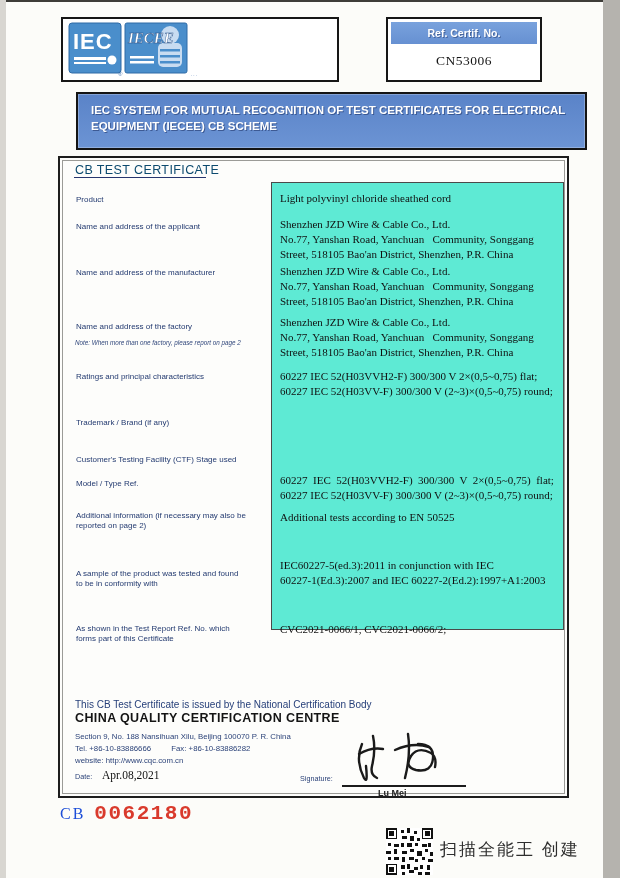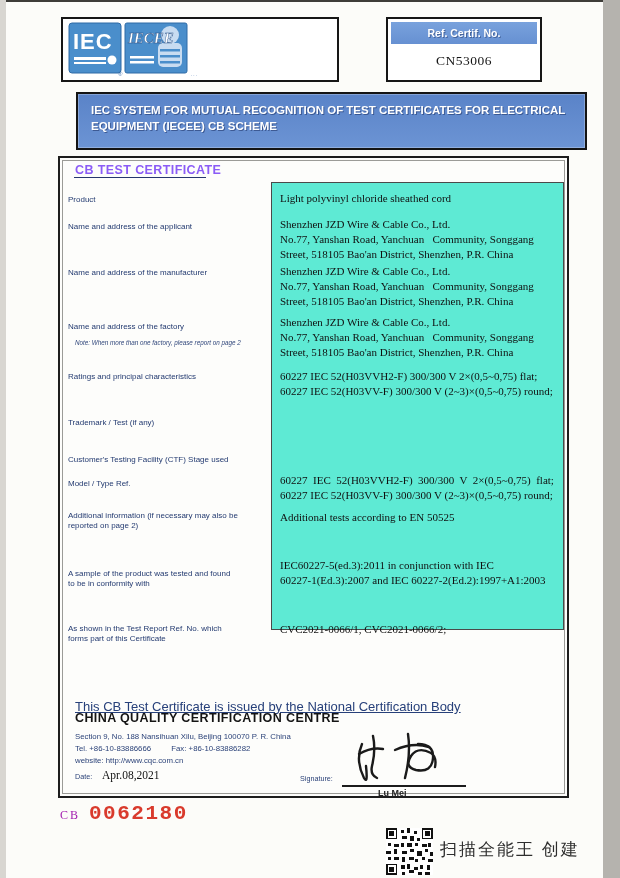--- a/index.html
+++ b/index.html
@@ -19,43 +19,43 @@
   .ref-box{position:absolute;left:386px;top:17px;width:156px;height:65px;background:#fff;border:2px solid #161616;box-sizing:border-box;}
   .ref-bar{position:absolute;left:3px;right:3px;top:3px;height:22px;background:linear-gradient(#79a2dd,#6690d2);color:#fff;font-weight:bold;font-size:10.5px;text-align:center;line-height:22px;text-shadow:1px 1px 0 rgba(30,50,100,.5);}
   .ref-val{position:absolute;left:0;right:0;top:34px;text-align:center;font-family:"Liberation Serif",serif;font-size:13.5px;color:#151515;letter-spacing:.5px;}
 
   
   .banner{position:absolute;left:76px;top:92px;width:511px;height:58px;box-sizing:border-box;background:linear-gradient(#5a83c8,#6c94d4);border:2px solid #141414;box-shadow:inset 0 0 0 1px rgba(255,255,255,.25);color:#fff;font-weight:bold;font-size:11.5px;line-height:1.4;padding:8px 13px;text-shadow:1px 1px 0 rgba(28,48,98,.55);}
 
   
   .main-box{position:absolute;left:58px;top:156px;width:511px;height:642px;box-sizing:border-box;border:2px solid #1d1d1d;background:#fdfdfb;}
   .inner-border{position:absolute;inset:2px;border:1px solid #9b9b97;pointer-events:none;}
-  .cert-title{position:absolute;left:15px;top:5px;font-weight:bold;font-size:12.5px;color:#8b5cf6;letter-spacing:.4px;}
+  .cert-title{position:absolute;left:15px;top:5px;font-weight:normal;font-size:12.5px;color:#0c4a6e;letter-spacing:.4px;}
   .title-rule{position:absolute;left:14px;top:19px;width:132px;height:1px;background:#26366f;}
 
-  .lbl{position:absolute;left:8px;width:188px;font-size:8px;color:#233a70;line-height:1.3;white-space:pre-wrap;}
+  .lbl{position:absolute;left:16px;width:188px;font-size:8px;color:#233a70;line-height:1.3;white-space:pre-wrap;}
   .lbl-note{position:absolute;left:15px;width:200px;font-size:6.3px;font-style:italic;color:#32487c;}
 
   .value-box{position:absolute;left:211px;top:24px;width:293px;height:448px;border:1px solid #4a4a4a;background:#5eead4;box-sizing:border-box;}
   .val{position:absolute;left:8px;right:5px;font-family:"Liberation Serif",serif;font-size:11px;line-height:15.2px;color:#101010;white-space:pre-wrap;}
 
-  .issued-by{position:absolute;left:15px;top:541px;font-size:13px;color:#27407a;text-decoration:underline;}
+  .issued-by{position:absolute;left:15px;top:541px;font-size:10px;color:#27407a;}
   .ncb-name{position:absolute;left:15px;top:553px;font-size:12.5px;font-weight:bold;color:#141414;letter-spacing:.4px;}
   .ncb-line{position:absolute;left:15px;font-size:7.8px;color:#2c4379;}
   .telfax span{margin-right:18px;}
   .date-lbl,.sig-lbl{position:absolute;font-size:7.2px;color:#2c4379;}
   .date-val{position:absolute;left:42px;top:611px;font-family:"Liberation Serif",serif;font-size:11.5px;color:#111;}
   .sig-line{position:absolute;left:282px;top:627px;width:124px;height:2px;background:#1c1c1c;}
   .signatory{position:absolute;left:318px;top:630px;font-size:9px;font-weight:bold;color:#222;}
   .sig-draw{position:absolute;left:286px;top:570px;}
   .cqc-logo{position:absolute;left:394px;top:552px;}
 
   
   .cb-stamp{position:absolute;left:60px;top:802px;display:flex;align-items:baseline;color:#d93a2c;}
-  .cb-stamp .pfx{font-family:"Liberation Serif",serif;font-size:12px;letter-spacing:2px;margin-right:9px;color:#a21caf;}
+  .cb-stamp .pfx{font-family:"Liberation Serif",serif;font-size:16px;letter-spacing:2px;margin-right:9px;color:#1d4ed8;}
   .cb-stamp .num{font-family:"Liberation Mono",monospace;font-size:21px;font-weight:bold;letter-spacing:1.5px;}
 
   
   .qr{position:absolute;left:386px;top:828px;}
   .watermark{position:absolute;left:440px;top:838px;font-size:17px;color:#2e2e2e;letter-spacing:2px;}
 </style>
 </head>
 <body>
 
 <div class="screen">
@@ -102,21 +102,21 @@
     <div class="inner-border"></div>
     <div class="cert-title">CB TEST CERTIFICATE</div>
     <div class="title-rule"></div>
 
     <div class="lbl" style="top:37px">Product</div>
     <div class="lbl" style="top:64px">Name and address of the applicant</div>
     <div class="lbl" style="top:110px">Name and address of the manufacturer</div>
     <div class="lbl" style="top:164px">Name and address of the factory</div>
     <div class="lbl-note" style="top:181px">Note: When more than one factory, please report on page 2</div>
     <div class="lbl" style="top:214px">Ratings and principal characteristics</div>
-    <div class="lbl" style="top:260px">Trademark / Test (if any)</div>
+    <div class="lbl" style="top:260px">Trademark / Brand (if any)</div>
     <div class="lbl" style="top:297px">Customer's Testing Facility (CTF) Stage used</div>
     <div class="lbl" style="top:321px">Model / Type Ref.</div>
     <div class="lbl" style="top:353px">Additional information (if necessary may also be
 reported on page 2)</div>
     <div class="lbl" style="top:411px">A sample of the product was tested and found
 to be in conformity with</div>
     <div class="lbl" style="top:466px">As shown in the Test Report Ref. No. which
 forms part of this Certificate</div>
 
     <div class="value-box">

